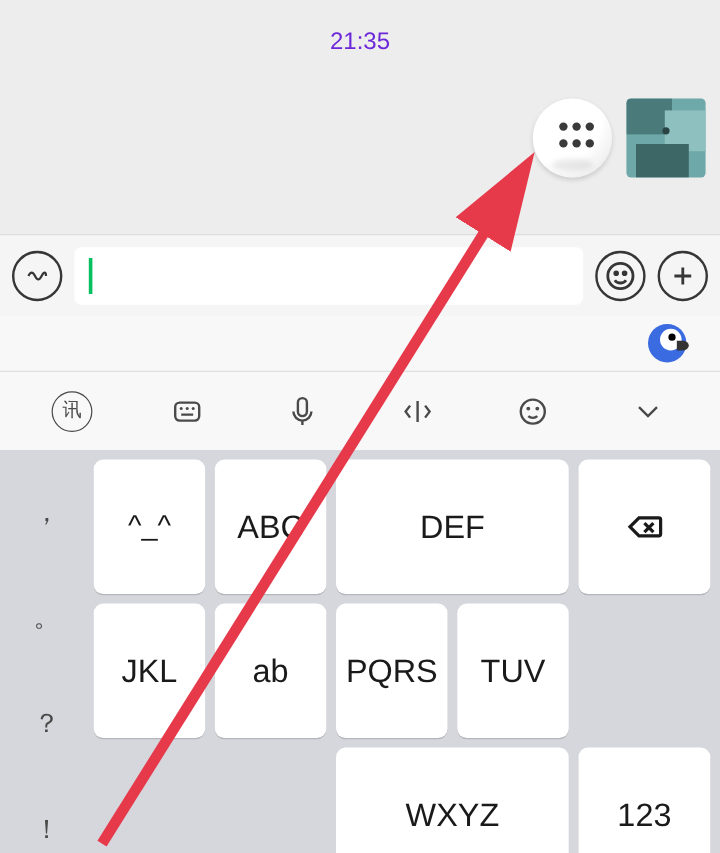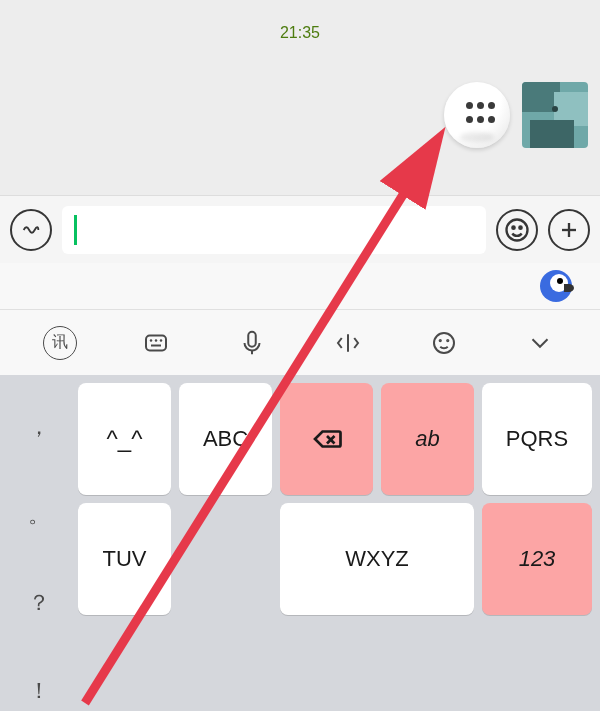--- a/index.html
+++ b/index.html
@@ -11,22 +11,22 @@
       overflow: hidden;
       position: relative;
     }
     .chat-area {
       height: 195px;
       background: #ededed;
       position: relative;
     }
     .timestamp {
       text-align: center;
-      color: #4d7c0f;
-      font-size: 16px;
+      color: #6d28d9;
+      font-size: 20px;
       padding-top: 24px;
     }
     .msg-row {
       position: absolute;
       right: 12px;
       top: 82px;
       display: flex;
       align-items: flex-start;
       gap: 12px;
     }
@@ -106,22 +106,22 @@
     .kb-grid{
       background:#d5d7dc;
       display:grid;
       grid-template-columns: 62px repeat(4, 1fr) 110px;
       grid-template-rows: repeat(3, 112px);
       gap:8px;
       padding:8px;
       height:calc(711px - 195px - 68px - 46px - 66px);
     }
     .sym-col{grid-column:1;display:flex;flex-direction:column;justify-content:space-around;align-items:center;color:#4a4a4a;font-size:22px;}
-    .key{background:#fff;border-radius:8px;display:flex;align-items:center;justify-content:center;font-size:22px;color:#1a1a1a;box-shadow:0 1px 0 rgba(0,0,0,0.15);}
-    .key.gray{background:#fca5a5;font-style:italic;}
+    .key{background:#fff;border-radius:8px;display:flex;align-items:center;justify-content:center;font-size:27px;color:#1a1a1a;box-shadow:0 1px 0 rgba(0,0,0,0.15);}
+    .key.gray{background:#ffffff;}
     .key.face{font-size:24px;}
     .backspace svg{width:36px;height:36px;}
 
     .arrow{position:absolute;top:0;left:0;width:600px;height:711px;pointer-events:none;z-index:100;}
   </style>
 </head>
 <body>
 
 <div class="chat-area">
   <div class="timestamp">21:35</div>
@@ -223,28 +223,30 @@
 <div class="kb-grid">
   <div class="sym-col" style="grid-row:1/4">
     <span>，</span>
     <span>。</span>
     <span>？</span>
     <span>！</span>
   </div>
 
   <div class="key face">^_^</div>
   <div class="key">ABC</div>
+  <div class="key" style="grid-column:4/6">DEF</div>
   <div class="key gray backspace">
     <svg viewBox="0 0 24 24" fill="none" stroke="#1a1a1a" stroke-width="1.8">
       <path d="M20 7H9l-5 5 5 5h11a1 1 0 0 0 1-1V8a1 1 0 0 0-1-1z"></path>
       <line x1="12" y1="10" x2="17" y2="15"></line>
         <line x1="17" y1="10" x2="12" y2="15"></line>
     </svg>
   </div>
 
+  <div class="key">JKL</div>
   <div class="key gray">ab</div>
 
   <div class="key">PQRS</div>
   <div class="key">TUV</div>
   <div class="key" style="grid-column:4/6">WXYZ</div>
   <div class="key gray">123</div>
 </div>
 
 <svg class="arrow" viewBox="0 0 600 711">
   <defs>

